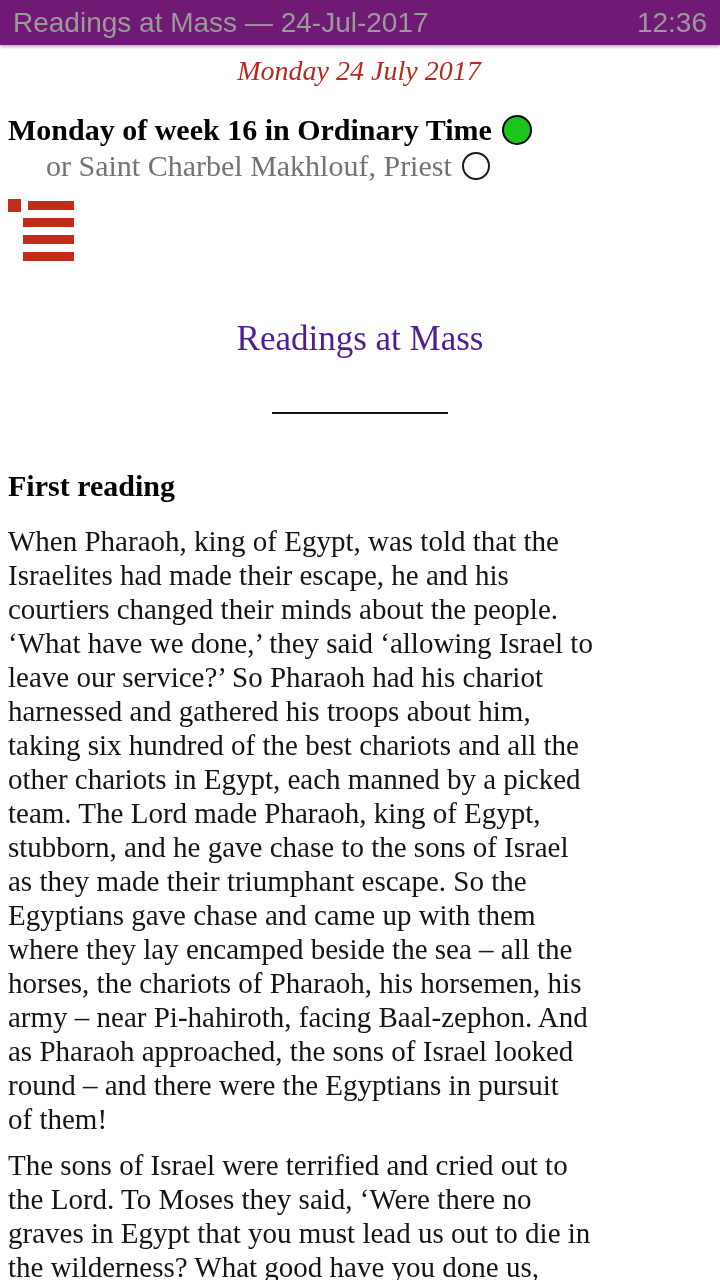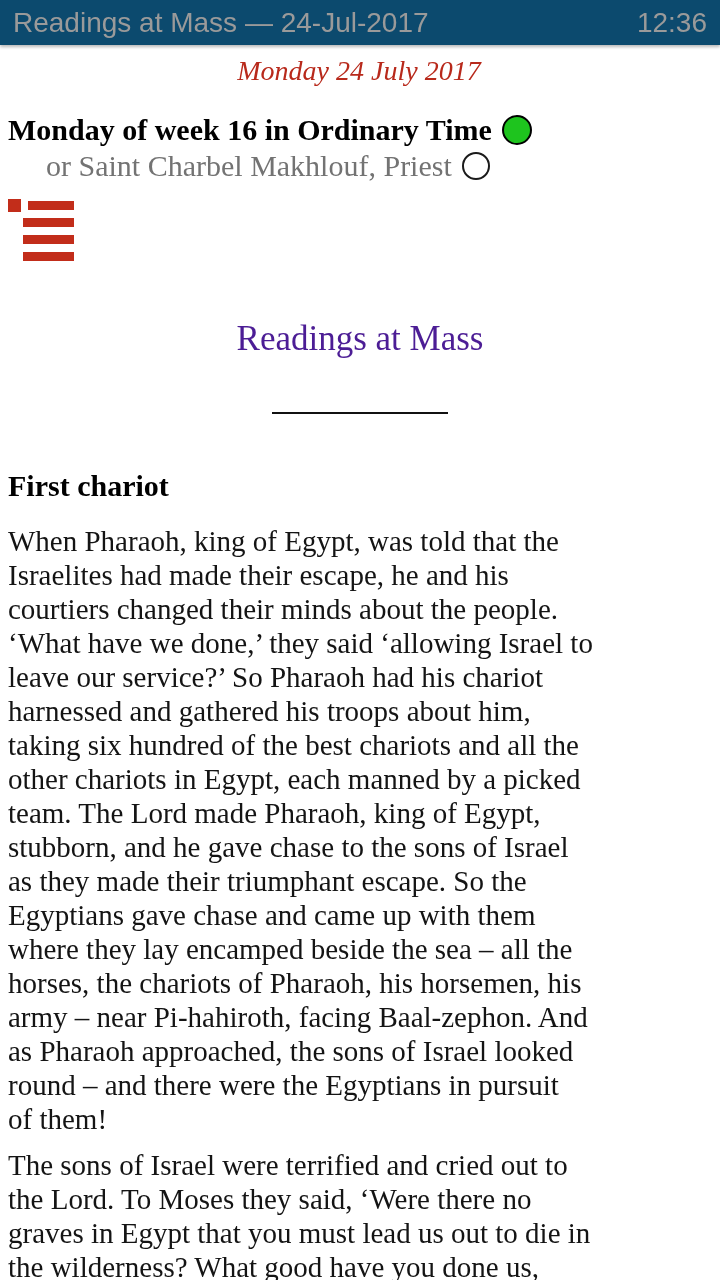--- a/index.html
+++ b/index.html
@@ -12,21 +12,21 @@
     height: 1280px;
     overflow: hidden;
     font-family: "Liberation Serif", serif;
     color: #141414;
     position: relative;
   }
 
   
   .statusbar {
     height: 45px;
-    background: #0c4a6e;
+    background: #701a75;
     display: flex;
     align-items: center;
     justify-content: space-between;
     padding: 0 13px;
     box-shadow: 0 2px 3px rgba(0,0,0,0.28);
     font-family: "Liberation Sans", sans-serif;
   }
   .statusbar .sb-title,
   .statusbar .sb-time {
     color: #9a9a9a;
@@ -185,21 +185,21 @@
       <span class="bar b4"></span>
     </div>
   </div>
 
 
   <h1 class="page-title">Readings at Mass</h1>
 
   <hr class="divider">
 
   <div class="section-head">
-    <span>First chariot</span>
+    <span>First reading</span>
   </div>
 
   <p class="reading-para first">When Pharaoh, king of Egypt, was told that the
 Israelites had made their escape, he and his
 courtiers changed their minds about the people.
 ‘What have we done,’ they said ‘allowing Israel to
 leave our service?’ So Pharaoh had his chariot
 harnessed and gathered his troops about him,
 taking six hundred of the best chariots and all the
 other chariots in Egypt, each manned by a picked

